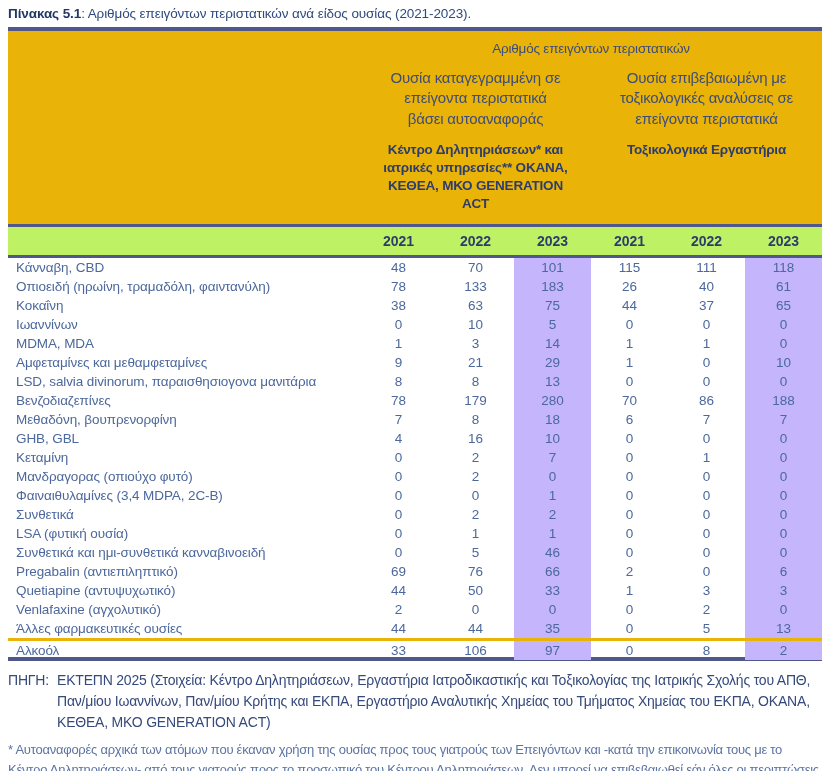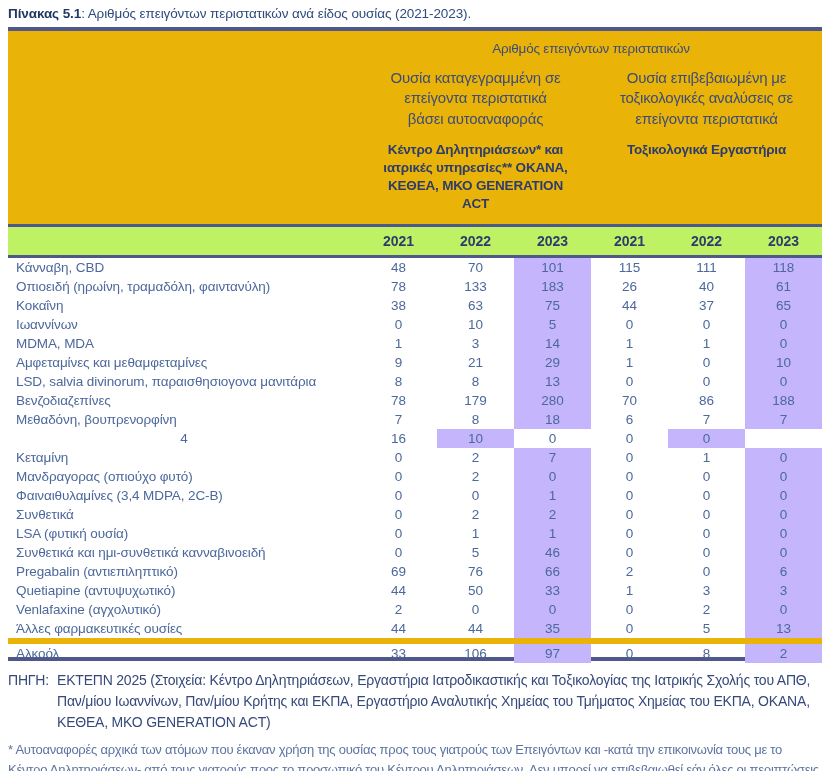--- a/index.html
+++ b/index.html
@@ -72,21 +72,21 @@
   .trow { height: 19px; line-height: 19px; font-size: 13.5px; }
   .trow .label {
     padding-left: 8px;
     white-space: nowrap;
     overflow: hidden;
     color: #4c689c;
     letter-spacing: -0.1px;
   }
   .trow .num { text-align: center; color: #4c689c; }
   .trow .hl { background: #c4b5fd; }
-  .trow.last { border-top: 6px solid #eab308; }
+  .trow.last { border-top: 3px solid #eab308; }
 
   
   .source {
     display: flex;
     margin: 9px 0 0 0;
     font-size: 14px;
     color: #35497b;
     line-height: 1.5;
     letter-spacing: -0.2px;
   }
@@ -202,20 +202,21 @@
         <div class="trow grid">
           <div class="cell label">Μεθαδόνη, βουπρενορφίνη</div>
           <div class="cell num">7</div>
           <div class="cell num">8</div>
           <div class="cell num hl">18</div>
           <div class="cell num">6</div>
           <div class="cell num">7</div>
           <div class="cell num hl">7</div>
         </div>
         <div class="trow grid">
+          <div class="cell label">GHB, GBL</div>
           <div class="cell num">4</div>
           <div class="cell num">16</div>
           <div class="cell num hl">10</div>
           <div class="cell num">0</div>
           <div class="cell num">0</div>
           <div class="cell num hl">0</div>
         </div>
         <div class="trow grid">
           <div class="cell label">Κεταμίνη</div>
           <div class="cell num">0</div>

